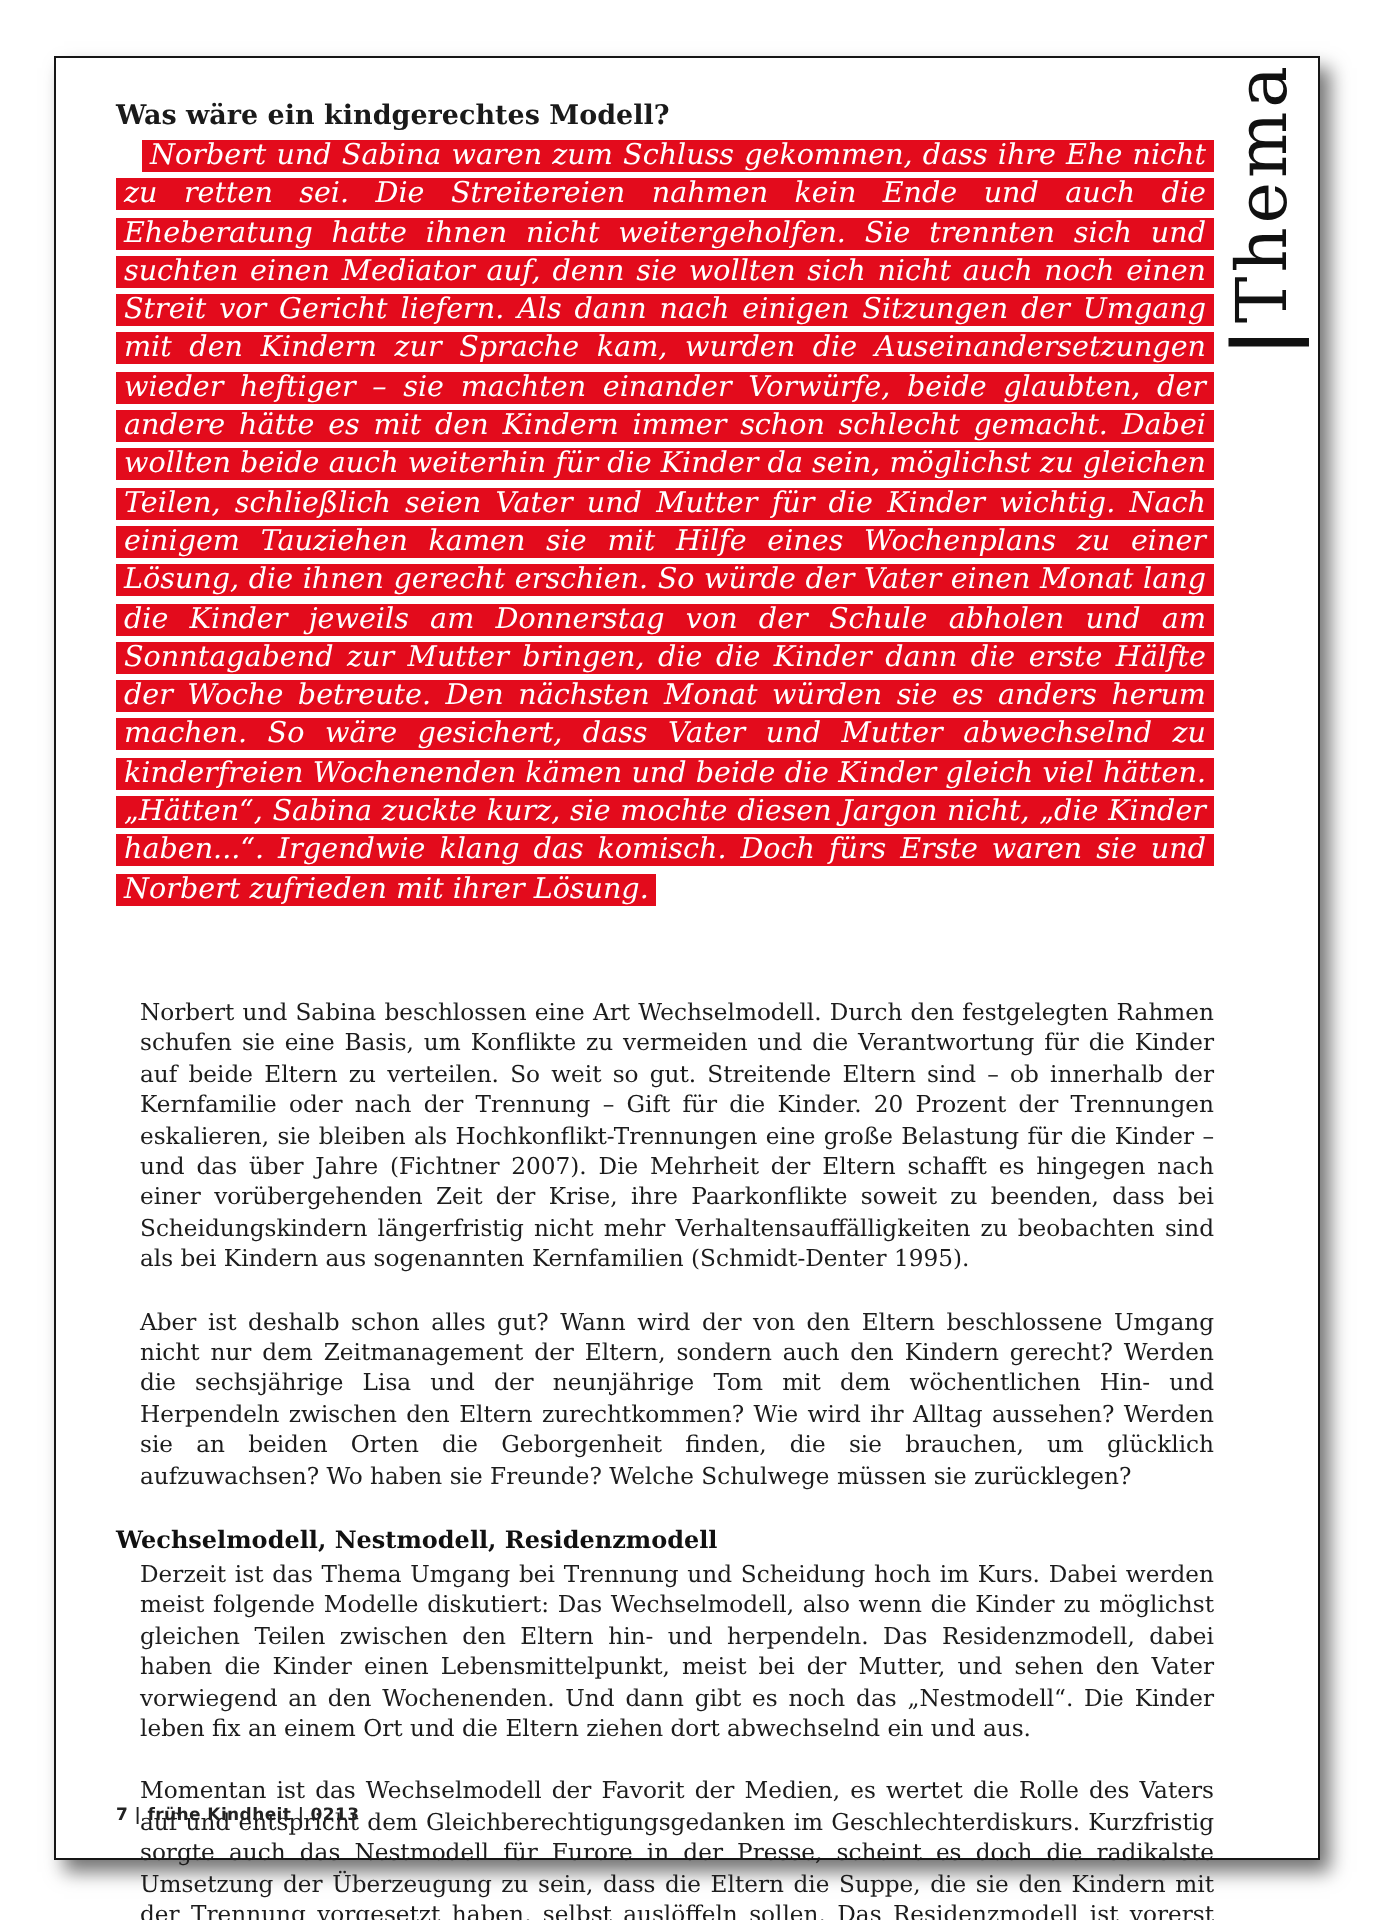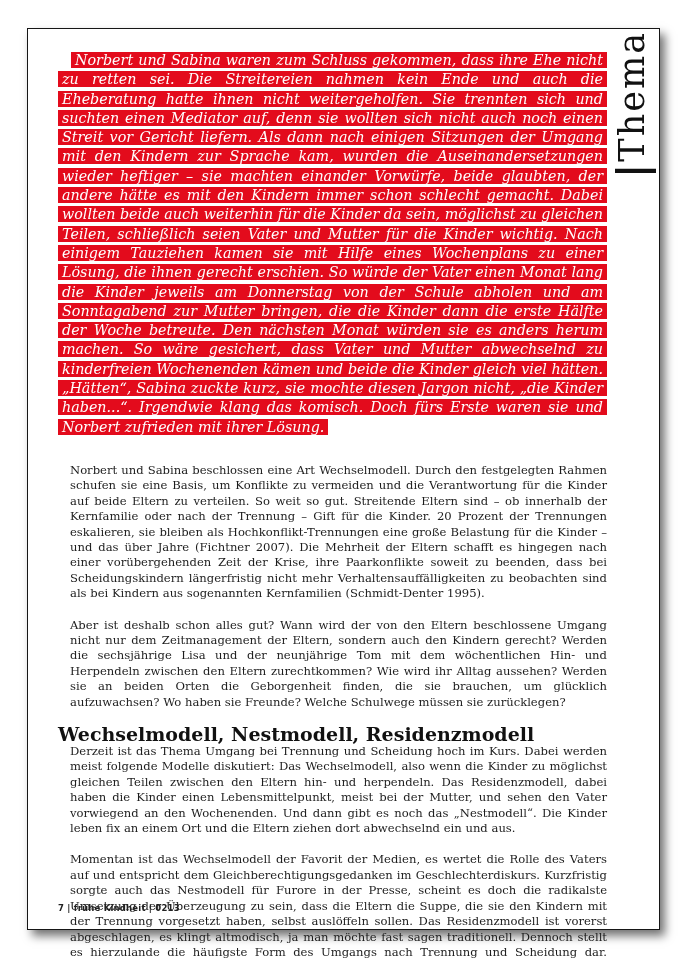--- a/index.html
+++ b/index.html
@@ -43,41 +43,41 @@
     font-style: italic;
     line-height: 15px;
     margin-bottom: 20px;
   }
   p.lead {
     font-size: 14.3px;
     font-style: italic;
     line-height: 19.3px;
     text-align: justify;
     text-indent: 13px;
-    margin-bottom: 26px;
+    margin-bottom: 44px;
     hyphens: auto;
   }
   p.lead .hl {
     background: var(--red);
     color: #ffffff;
     padding: 0 4px;
     -webkit-box-decoration-break: clone;
     box-decoration-break: clone;
   }
   p.body {
     font-size: 11.6px;
     line-height: 15.4px;
     text-align: justify;
     margin-bottom: 16px;
     hyphens: auto;
     color: #1c1c1c;
     margin-left: 12px;
   }
   h3.crosshead {
-    font-size: 19px;
+    font-size: 12px;
     font-weight: bold;
     line-height: 16px;
     margin-bottom: 2px;
     color: #111;
   }
   .thema {
     position: absolute;
     top: 2px;
     right: 7px;
     writing-mode: vertical-rl;
@@ -107,20 +107,21 @@
 </head>
 <body>
 
 <div class="page">
 
   <div class="thema"><span class="thema-pipe">|</span><span>Thema</span></div>
 
   <div class="content">
 
 
+    <h2 class="subtitle">Was wäre ein kindgerechtes Modell?</h2>
 
 
     <p class="lead"><span class="hl">Norbert und Sabina waren zum Schluss gekommen, dass ihre Ehe nicht zu retten sei. Die Streitereien nahmen kein Ende und auch die Eheberatung hatte ihnen nicht weitergeholfen. Sie trennten sich und suchten einen Mediator auf, denn sie wollten sich nicht auch noch einen Streit vor Gericht liefern. Als dann nach einigen Sitzungen der Umgang mit den Kindern zur Sprache kam, wurden die Auseinandersetzungen wieder heftiger – sie machten einander Vorwürfe, beide glaubten, der andere hätte es mit den Kindern immer schon schlecht gemacht. Dabei wollten beide auch weiterhin für die Kinder da sein, möglichst zu gleichen Teilen, schließlich seien Vater und Mutter für die Kinder wichtig. Nach einigem Tauziehen kamen sie mit Hilfe eines Wochenplans zu einer Lösung, die ihnen gerecht erschien. So würde der Vater einen Monat lang die Kinder jeweils am Donnerstag von der Schule abholen und am Sonntagabend zur Mutter bringen, die die Kinder dann die erste Hälfte der Woche betreute. Den nächsten Monat würden sie es anders herum machen. So wäre gesichert, dass Vater und Mutter abwechselnd zu kinderfreien Wochenenden kämen und beide die Kinder gleich viel hätten. „Hätten“, Sabina zuckte kurz, sie mochte diesen Jargon nicht, „die Kinder haben...“. Irgendwie klang das komisch. Doch fürs Erste waren sie und Norbert zufrieden mit ihrer Lösung.</span></p>
 
     <p class="body">Norbert und Sabina beschlossen eine Art Wechselmodell. Durch den festgelegten Rahmen schufen sie eine Basis, um Konflikte zu vermeiden und die Verantwortung für die Kinder auf beide Eltern zu verteilen. So weit so gut. Streitende Eltern sind – ob innerhalb der Kernfamilie oder nach der Trennung – Gift für die Kinder. 20 Prozent der Trennungen eskalieren, sie bleiben als Hochkonflikt-Trennungen eine große Belastung für die Kinder – und das über Jahre (Fichtner 2007). Die Mehrheit der Eltern schafft es hingegen nach einer vorübergehenden Zeit der Krise, ihre Paarkonflikte soweit zu beenden, dass bei Scheidungskindern längerfristig nicht mehr Verhaltensauffälligkeiten zu beobachten sind als bei Kindern aus sogenannten Kernfamilien (Schmidt-Denter 1995).</p>
 
     <p class="body">Aber ist deshalb schon alles gut? Wann wird der von den Eltern beschlossene Umgang nicht nur dem Zeitmanagement der Eltern, sondern auch den Kindern gerecht? Werden die sechsjährige Lisa und der neunjährige Tom mit dem wöchentlichen Hin- und Herpendeln zwischen den Eltern zurechtkommen? Wie wird ihr Alltag aussehen? Werden sie an beiden Orten die Geborgenheit finden, die sie brauchen, um glücklich aufzuwachsen? Wo haben sie Freunde? Welche Schulwege müssen sie zurücklegen?</p>
 
     <h3 class="crosshead">Wechselmodell, Nestmodell, Residenzmodell</h3>
 

